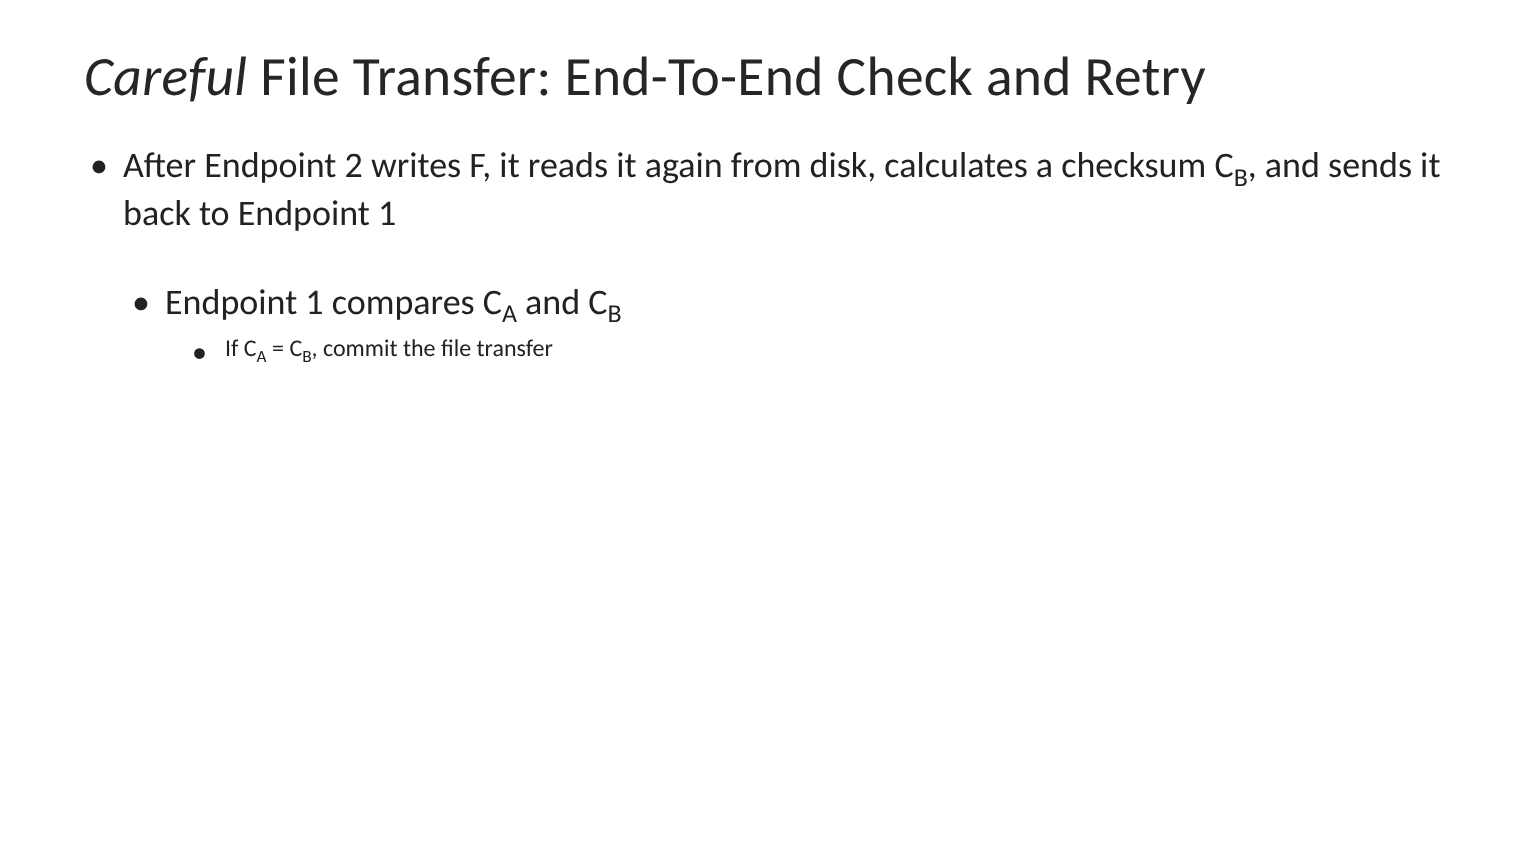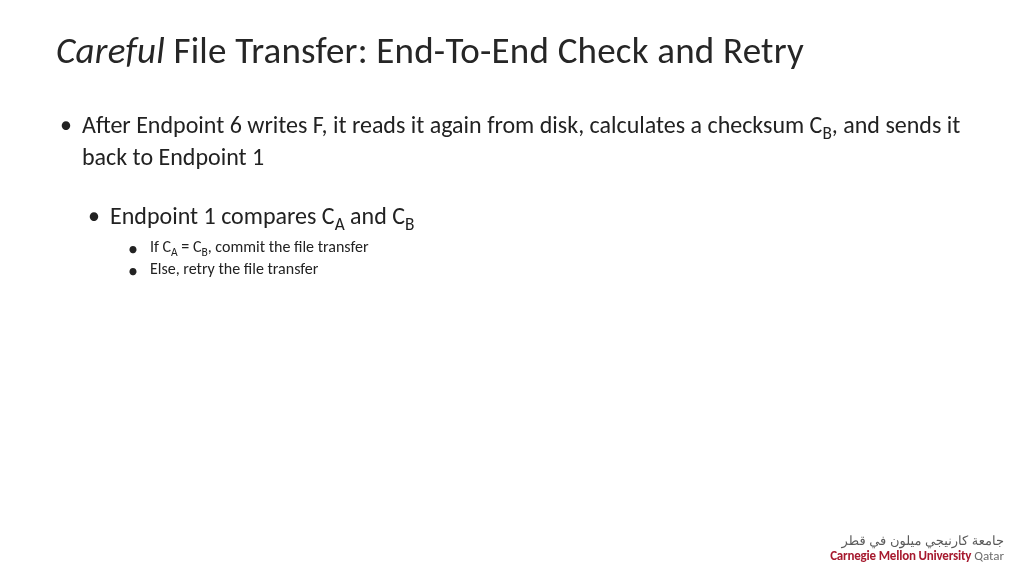--- a/index.html
+++ b/index.html
@@ -15,21 +15,21 @@
   .slide {
     width: 100%;
     height: 100%;
     padding: 28px 56px 0 56px;
     position: relative;
   }
   .title {
     font-size: 37px;
     font-weight: 400;
     color: #262626;
-    margin-bottom: 36px;
+    margin-bottom: 22px;
     letter-spacing: 0.2px;
   }
   .title .italic { font-style: italic; }
   ul.top {
     list-style: none;
     padding-left: 26px;
   }
   ul.top > li {
     position: relative;
     font-size: 24px;
@@ -90,37 +90,28 @@
 <div class="slide">
 
   <h1 class="title">
     <span class="italic">Careful</span><span> File Transfer: End-To-End Check and Retry</span>
   </h1>
 
   <ul class="top">
 
 
     <li>
-      <span>After Endpoint 6 writes F, it reads it again from disk, calculates a checksum C</span><span class="sub-text">B</span><span>, and sends it back to Endpoint 1</span>
+      <span>After Endpoint 2 writes F, it reads it again from disk, calculates a checksum C</span><span class="sub-text">B</span><span>, and sends it back to Endpoint 1</span>
     </li>
 
     <li style="margin-bottom:0;margin-left:28px;">
       <span>Endpoint 1 compares C</span><span class="sub-text">A</span><span> and C</span><span class="sub-text">B</span>
       <ul class="sub">
         <li>
           <span>If C</span><span class="sub-text">A</span><span> = C</span><span class="sub-text">B</span><span>, commit the file transfer</span>
         </li>
-        <li>
-          <span>Else, retry the file transfer</span>
-        </li>
       </ul>
     </li>
 
   </ul>
 
-  <div class="logo">
-    <div class="logo-arabic">جامعة كارنيجي ميلون في قطر</div>
-    <div class="logo-en">
-      <span class="cmu">Carnegie Mellon University</span><span class="qatar">Qatar</span>
-    </div>
-  </div>
 
 </div>
 
 </body></html>

